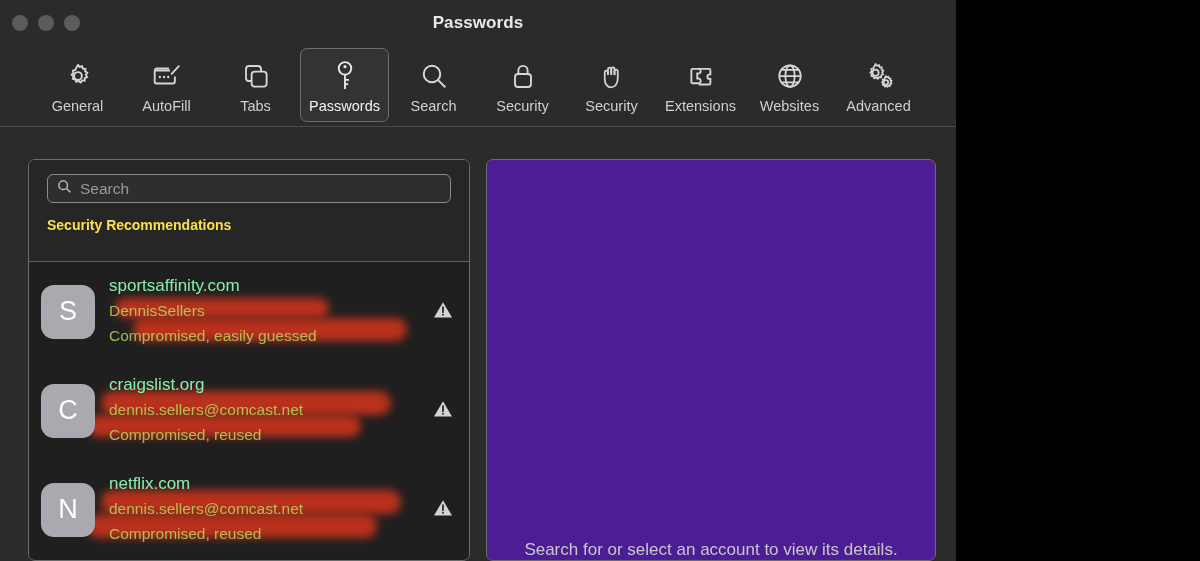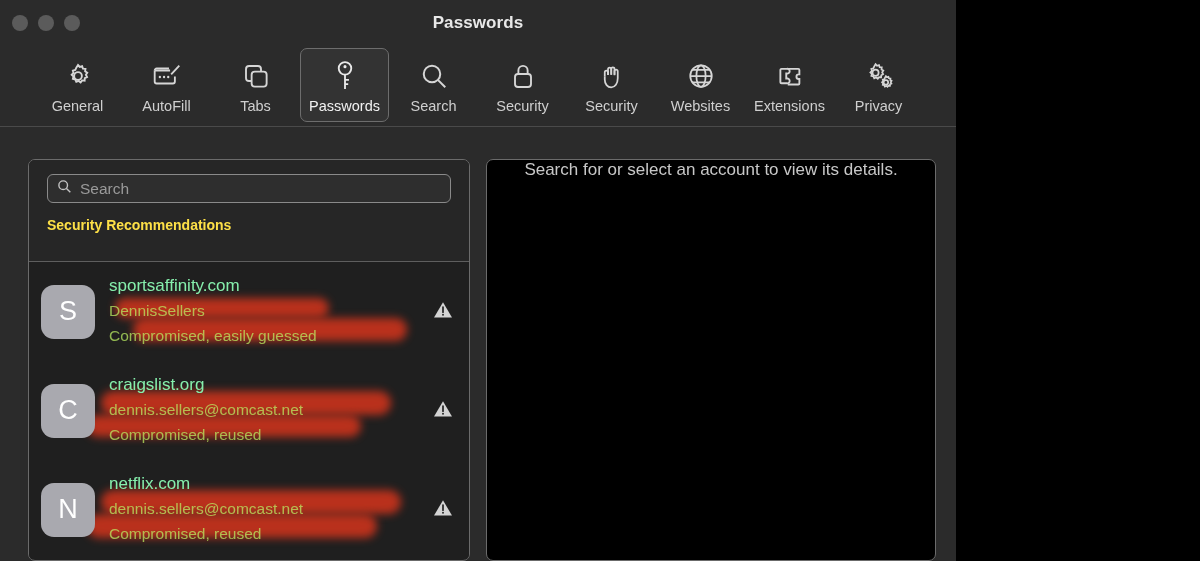--- a/index.html
+++ b/index.html
@@ -209,25 +209,25 @@
   }
 
   .warn {
     flex: 0 0 auto;
     z-index: 2;
     margin-left: auto;
   }
 
   .detail-pane {
     flex: 1 1 auto;
-    background: #000000;
+    background: #4c1d95;
     border: 1px solid #6b6b6b;
     border-radius: 7px;
     display: flex;
-    align-items: flex-start;
+    align-items: flex-end;
     justify-content: center;
   }
   .detail-text {
     font-size: 17px;
     color: #c8c8c8;
   }
 </style>
 </head>
 <body>
 
@@ -317,49 +317,49 @@
           <path d="M7.8 11.2V6.6a1.3 1.3 0 0 1 2.6 0v4.3"></path>
           <path d="M10.4 10.9V6.3a1.3 1.3 0 0 1 2.6 0v4.7"></path>
           <path d="M13 11.3V8.2a1.3 1.3 0 0 1 2.6 0v5.6c0 4.2-2.2 7.2-5.2 7.2s-5.2-2.6-5.2-6.2v-2.2"></path>
         </svg>
       </span>
       <span class="tb-label">Security</span>
     </div>
 
     <div class="tb-item">
       <span class="tb-icon">
+        <svg width="30" height="30" viewBox="0 0 24 24" fill="none" stroke="#d6d6d6" stroke-width="1.5">
+          <path d="M4.6 6.3h4.2a1.9 1.9 0 1 1 0 3.7H8.4v4.1h.4a1.9 1.9 0 1 1 0 3.7H4.6a.9.9 0 0 1-.9-.9V7.2a.9.9 0 0 1 .9-.9z" transform="translate(0.6,0)"></path>
+          <path d="M9.6 6.3h8.4a.9.9 0 0 1 .9.9v3.5h-.5a1.85 1.85 0 1 0 0 3.7h.5v3.5a.9.9 0 0 1-.9.9H9.6" transform="translate(0.6,0)"></path>
+        </svg>
+      </span>
+      <span class="tb-label">Extensions</span>
+    </div>
+
+    <div class="tb-item">
+      <span class="tb-icon">
         <svg width="30" height="30" viewBox="0 0 24 24" fill="none" stroke="#d6d6d6" stroke-width="1.4">
           <circle cx="12" cy="12" r="8.6"></circle>
           <ellipse cx="12" cy="12" rx="3.7" ry="8.6"></ellipse>
           <path d="M3.4 12h17.2M5 7.0h14M5 17h14"></path>
         </svg>
       </span>
       <span class="tb-label">Websites</span>
-    </div>
-
-    <div class="tb-item">
-      <span class="tb-icon">
-        <svg width="30" height="30" viewBox="0 0 24 24" fill="none" stroke="#d6d6d6" stroke-width="1.5">
-          <path d="M4.6 6.3h4.2a1.9 1.9 0 1 1 0 3.7H8.4v4.1h.4a1.9 1.9 0 1 1 0 3.7H4.6a.9.9 0 0 1-.9-.9V7.2a.9.9 0 0 1 .9-.9z" transform="translate(0.6,0)"></path>
-          <path d="M9.6 6.3h8.4a.9.9 0 0 1 .9.9v3.5h-.5a1.85 1.85 0 1 0 0 3.7h.5v3.5a.9.9 0 0 1-.9.9H9.6" transform="translate(0.6,0)"></path>
-        </svg>
-      </span>
-      <span class="tb-label">Extensions</span>
     </div>
 
     <div class="tb-item">
       <span class="tb-icon">
         <svg width="32" height="30" viewBox="0 0 26 24" fill="none" stroke="#d6d6d6" stroke-width="1.4">
           <circle cx="10.2" cy="9.4" r="2.5"></circle>
           <path d="M10.2 2.4l1.15 1.25 1.65-.5.55 1.65 1.7.18-.2 1.7 1.45.95-.95 1.45.8 1.5-1.5.78-.13 1.7-1.7-.2-1.0 1.35-1.35-1.0-1.55.68-.68-1.55-1.65-.42.42-1.65-1.2-1.2 1.2-1.2-.42-1.65 1.65-.42.68-1.55z"></path>
           <circle cx="18.6" cy="17.2" r="1.85"></circle>
           <path d="M18.6 12.1l.85.92 1.2-.36.4 1.2 1.25.14-.15 1.25 1.06.7-.7 1.06.58 1.1-1.1.57-.1 1.25-1.25-.15-.72 1-1-.73-1.14.5-.5-1.14-1.2-.3.3-1.2-.87-.88.87-.88-.3-1.2 1.2-.3.5-1.14z"></path>
         </svg>
       </span>
-      <span class="tb-label">Privacy</span>
+      <span class="tb-label">Advanced</span>
     </div>
 
   </div>
 
   <div class="content">
 
     <div class="sidebar">
 
       <div class="search-wrap">
         <div class="search-field">

